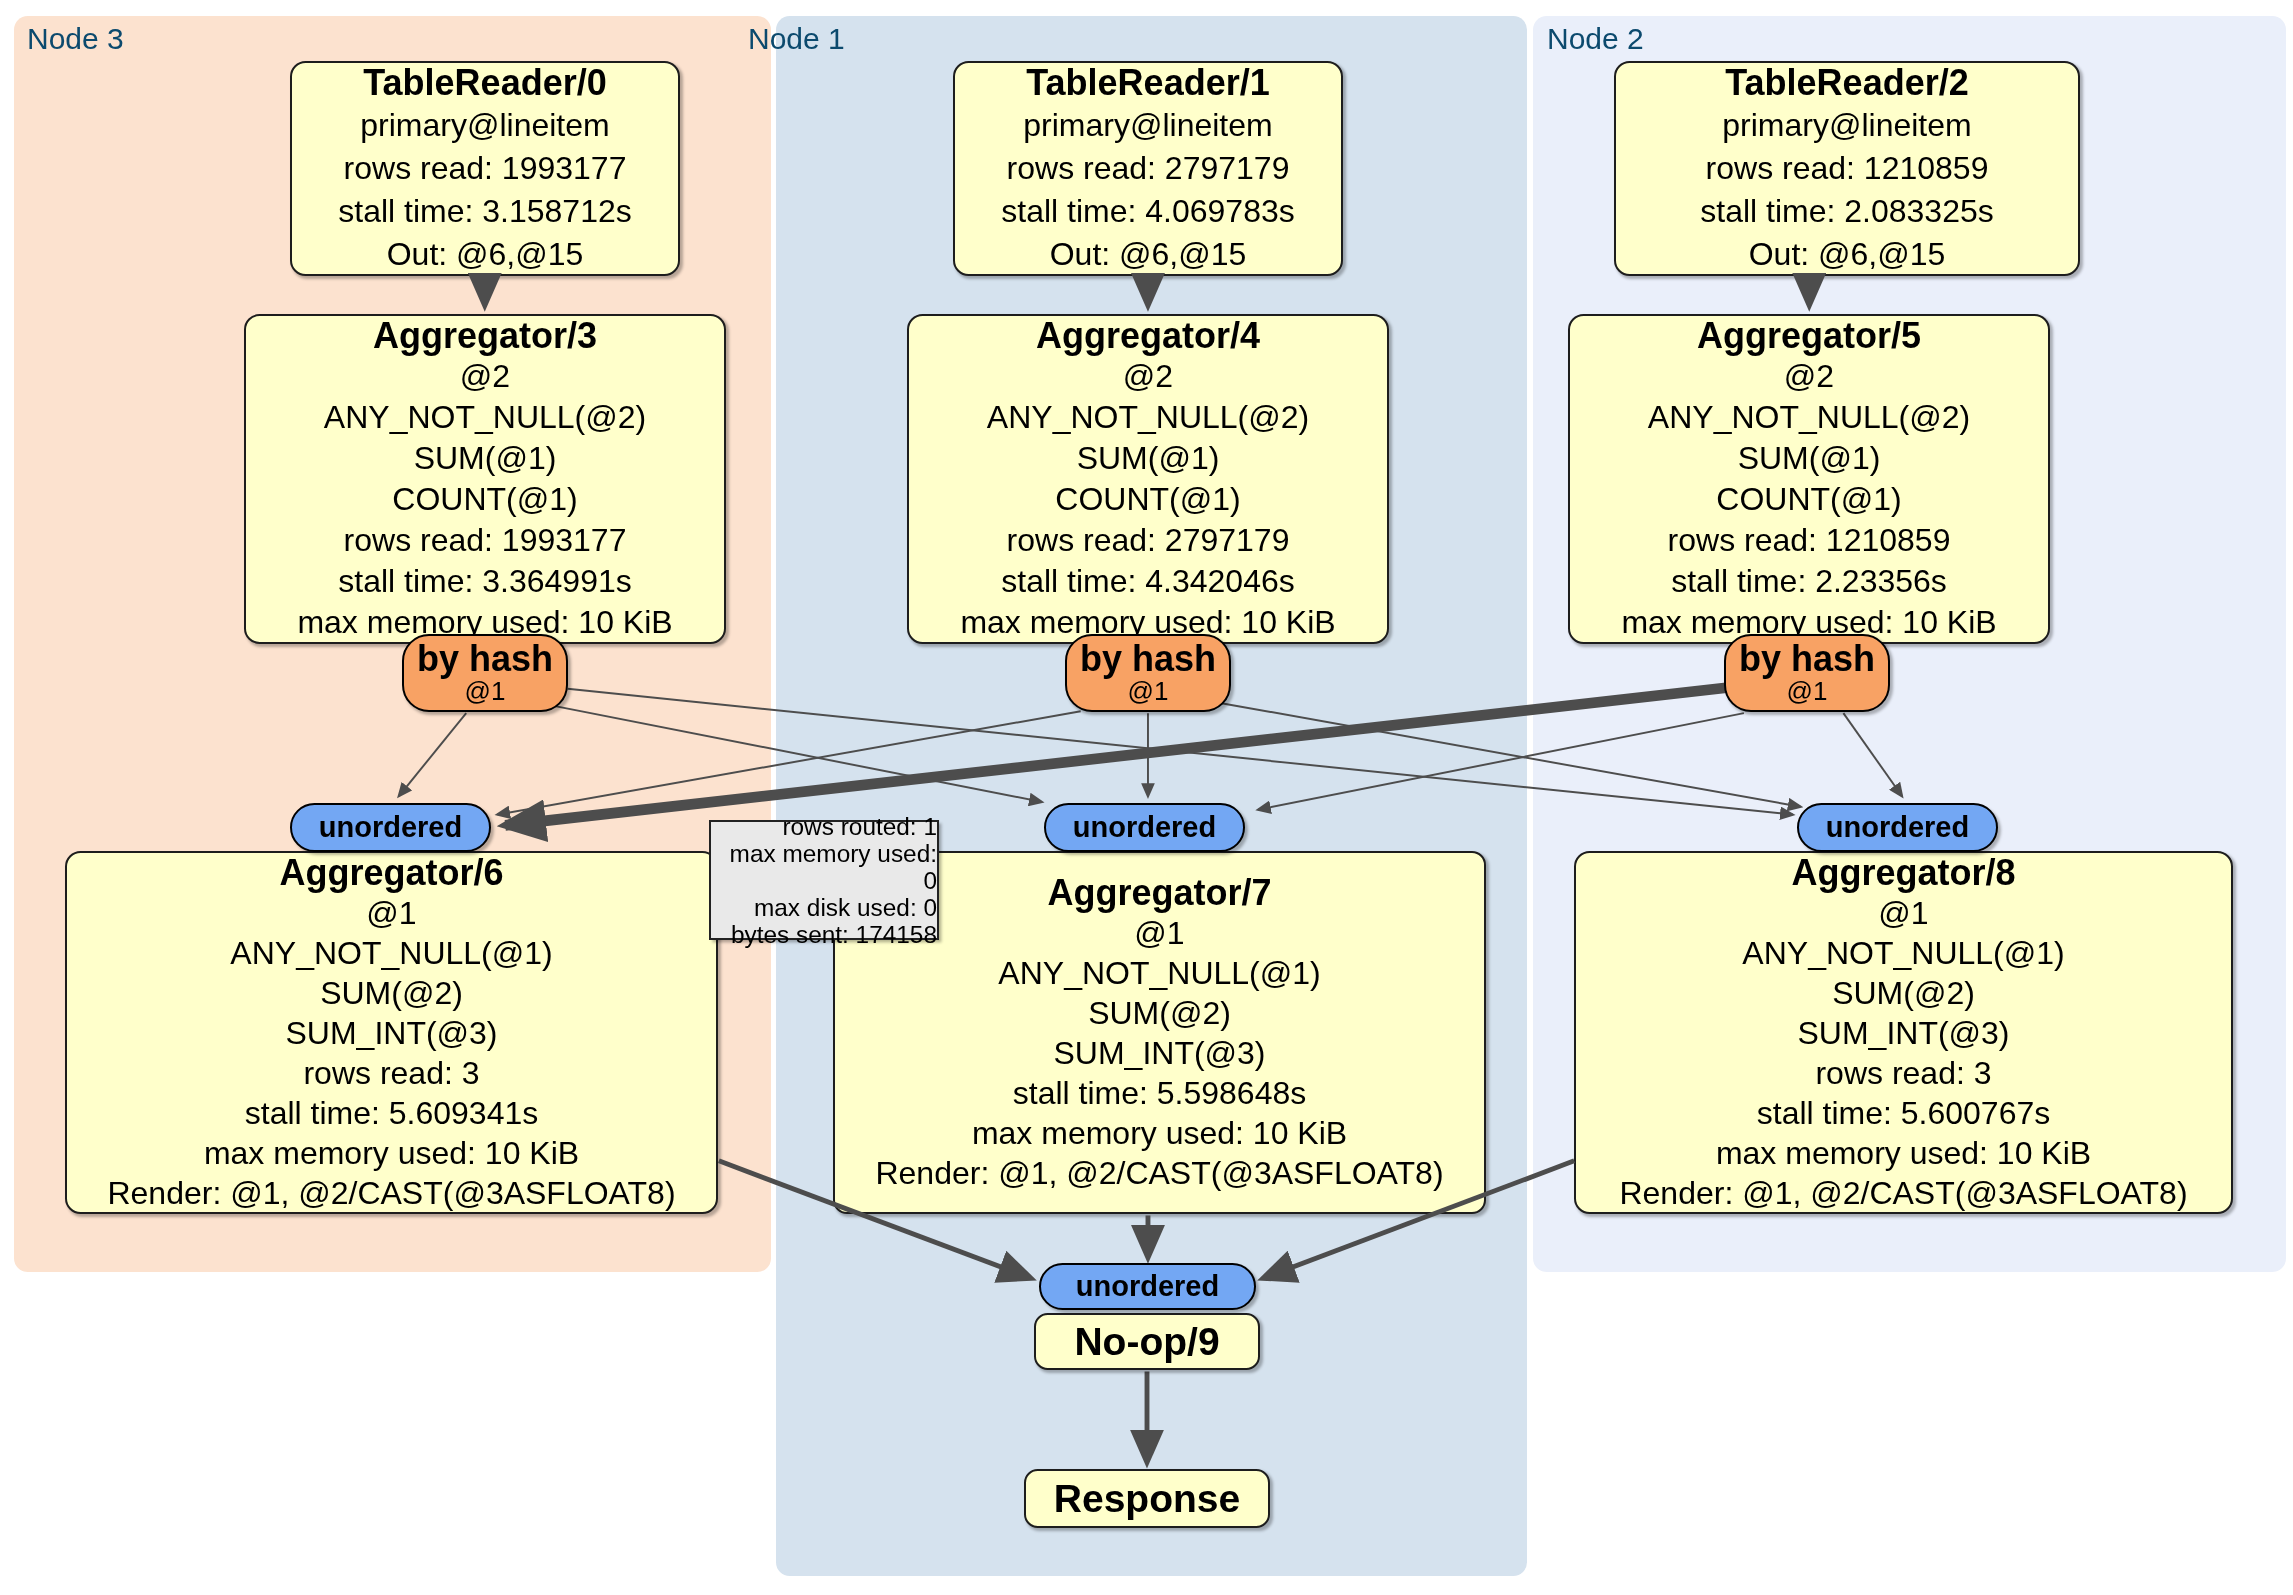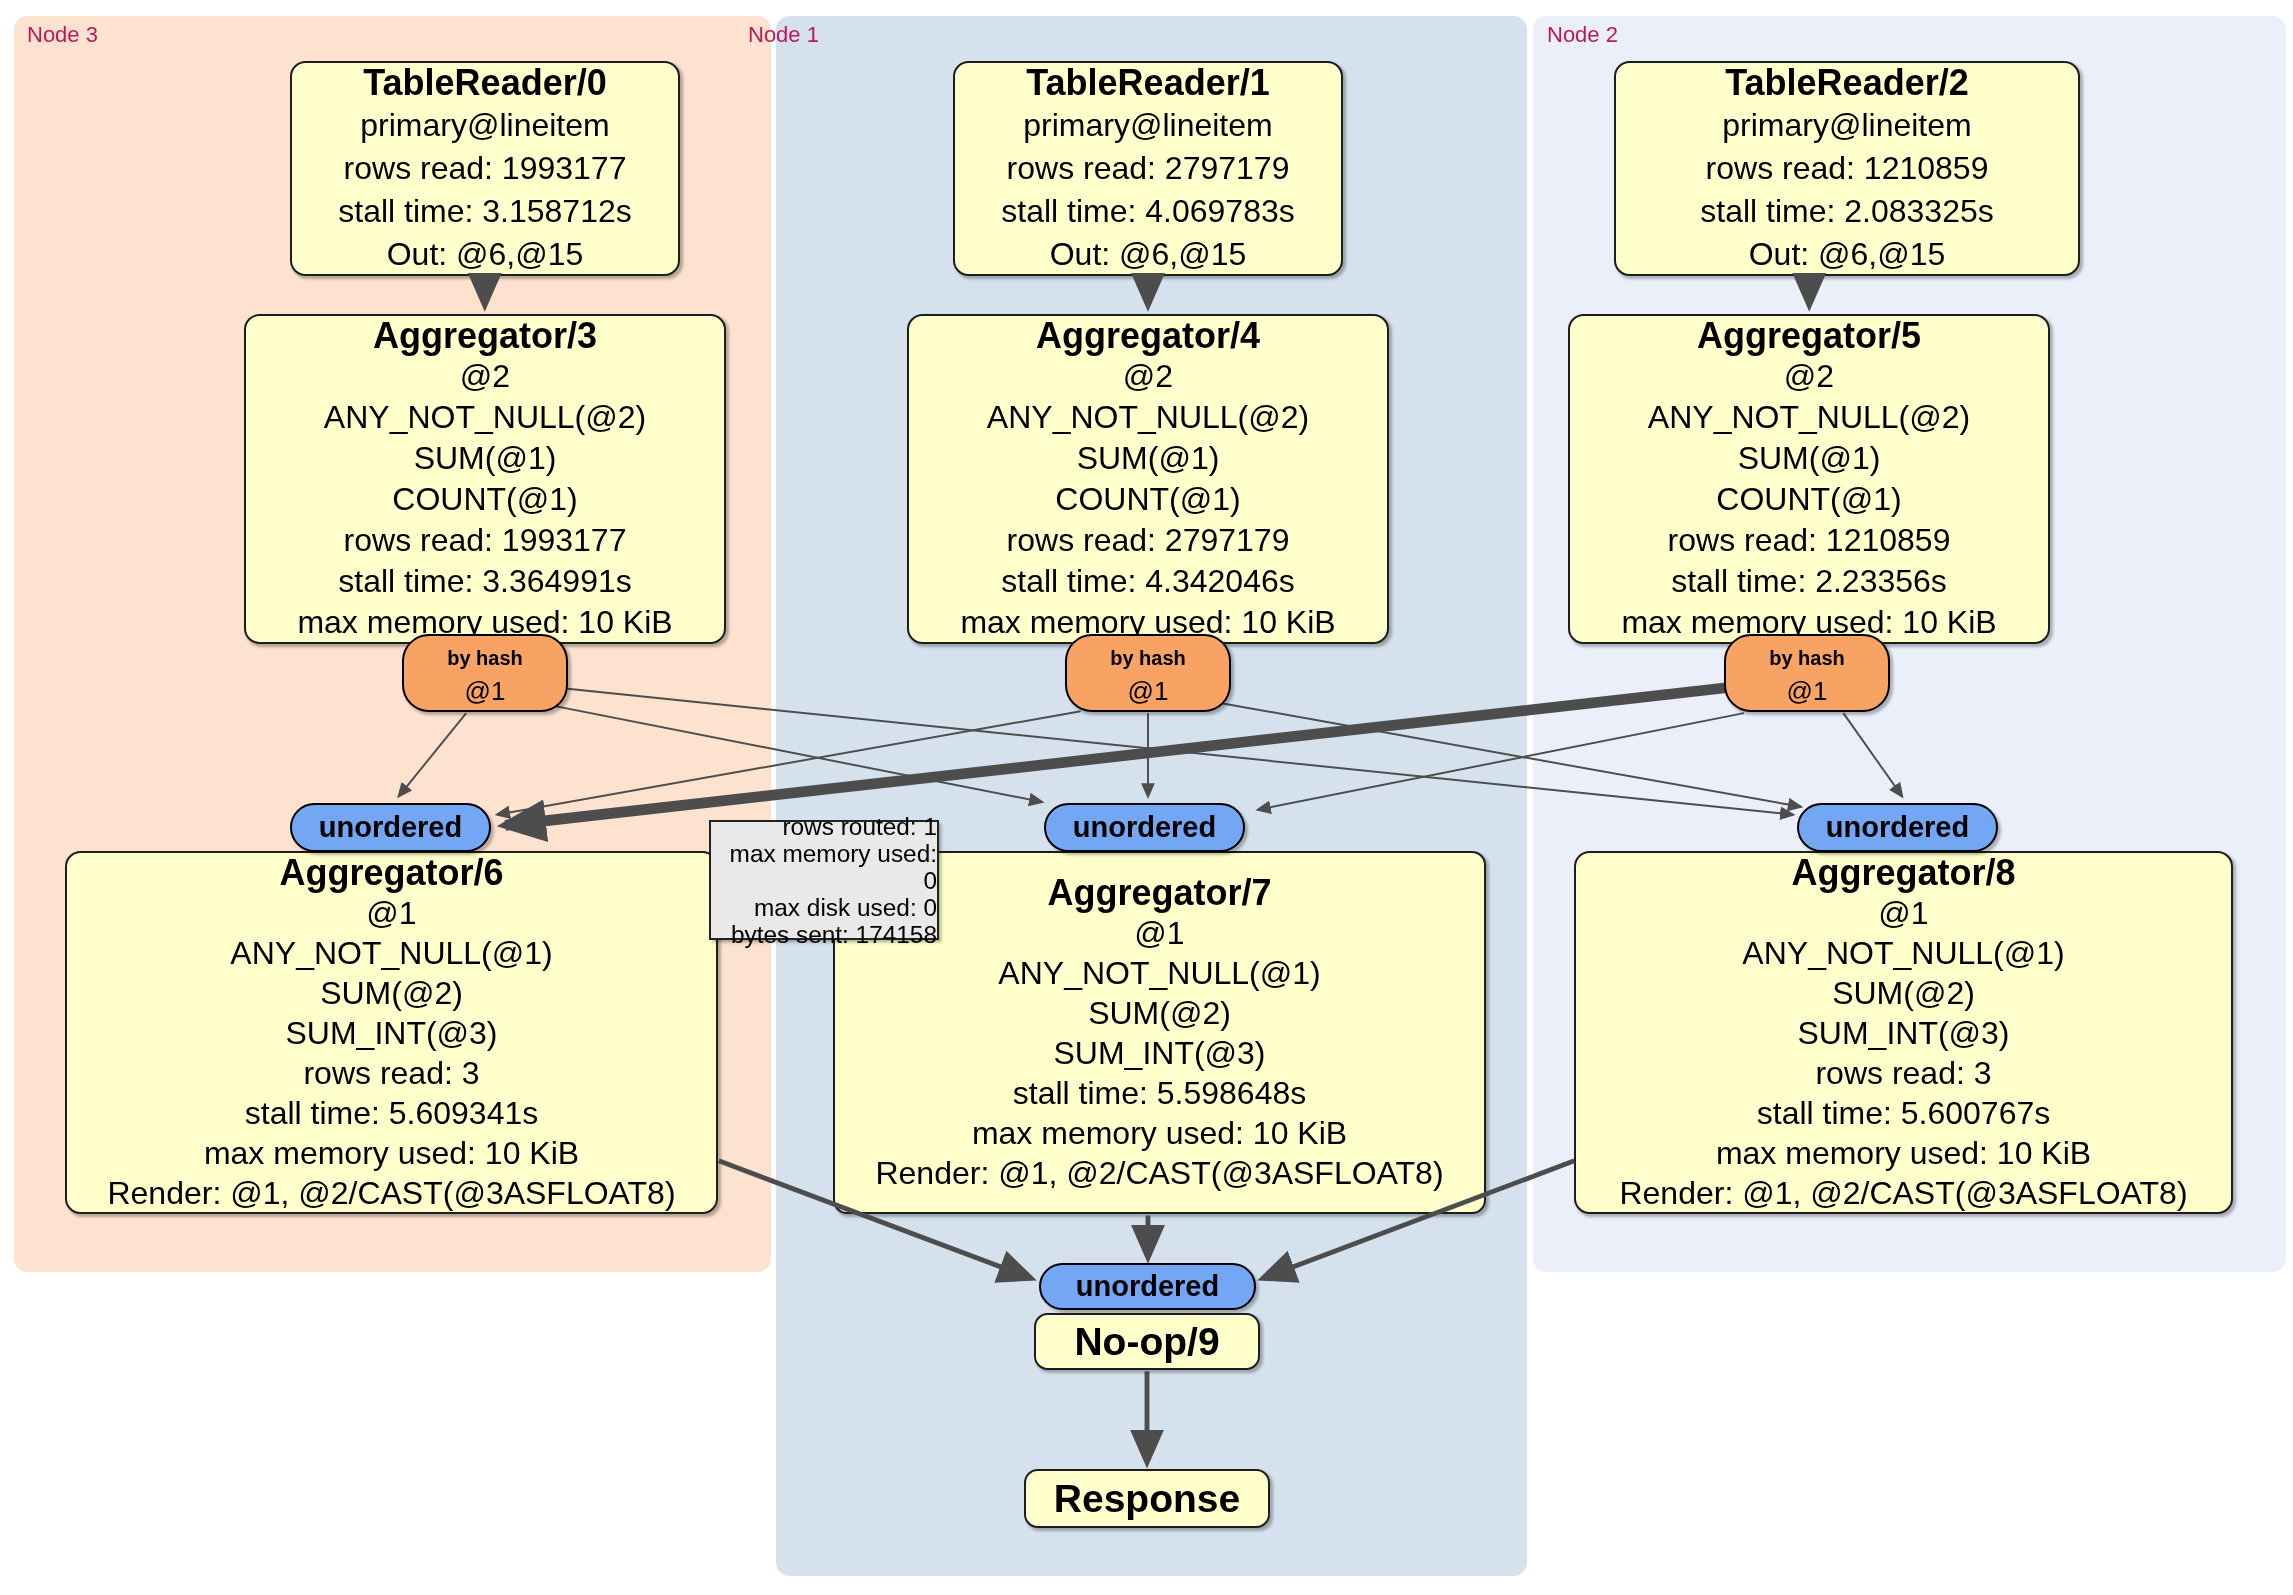--- a/index.html
+++ b/index.html
@@ -4,34 +4,34 @@
 <style>
   :root{
     --page-bg:#ffffff; --node3-bg:#fce2cf; --node1-bg:#d5e2ee; --node2-bg:#eaeffa;
     --box-bg:#ffffcb; --box-border:#1d1d1d; --router-bg:#f8a264; --sync-bg:#73a7f3;
     --tooltip-bg:#e9e9e9; --edge:#4d4d4d;
   }
   html,body{margin:0;padding:0;background:var(--page-bg);}
   #canvas{position:relative;width:2294px;height:1596px;overflow:hidden;
           font-family:"Liberation Sans","DejaVu Sans",sans-serif;color:#000;}
   .panel{position:absolute;border-radius:13.7px;z-index:1;}
-  .panel-label{position:absolute;font-size:22px;color:#be185d;z-index:2;}
+  .panel-label{position:absolute;font-size:30px;color:#0c4a6e;z-index:2;}
   .proc{position:absolute;background:var(--box-bg);border:2.9px solid var(--box-border);
         border-radius:15.6px;box-shadow:2.9px 2.9px 2.9px rgba(0,0,0,.28);text-align:center;
         display:flex;flex-direction:column;justify-content:center;z-index:4;box-sizing:border-box;}
   .proc .title{font-weight:bold;font-size:36px;}
   .proc .line{font-size:32px;}
   .rows5 .title,.rows5 .line{line-height:43px;}
   .rows8 .title,.rows8 .line{line-height:41px;}
   .rows9 .title,.rows9 .line{line-height:40px;}
   .pill{position:absolute;border:2.9px solid #000;display:flex;flex-direction:column;
         align-items:center;justify-content:center;text-align:center;z-index:10;
         box-shadow:2.9px 2.9px 2.9px rgba(0,0,0,.28);box-sizing:border-box;}
   .router{background:var(--router-bg);border-radius:27px;}
-  .router .pill-title{font-weight:bold;font-size:20px;line-height:37px;}
+  .router .pill-title{font-weight:bold;font-size:36px;line-height:37px;}
   .router .pill-sub{font-size:26px;line-height:29px;}
   .sync{background:var(--sync-bg);border-radius:24.4px;}
   .sync .pill-title{font-weight:bold;font-size:29px;}
   .endbox{position:absolute;background:var(--box-bg);border:2.9px solid var(--box-border);
         border-radius:13.7px;display:flex;align-items:center;justify-content:center;
         box-shadow:2.9px 2.9px 2.9px rgba(0,0,0,.28);z-index:10;box-sizing:border-box;}
   .endbox .title{font-weight:bold;font-size:39px;}
   #edges{position:absolute;left:0;top:0;z-index:6;pointer-events:none;}
   #edges path{stroke:var(--edge);fill:none;}
   #stream-tooltip{position:absolute;left:709px;top:820px;width:230px;height:120px;

